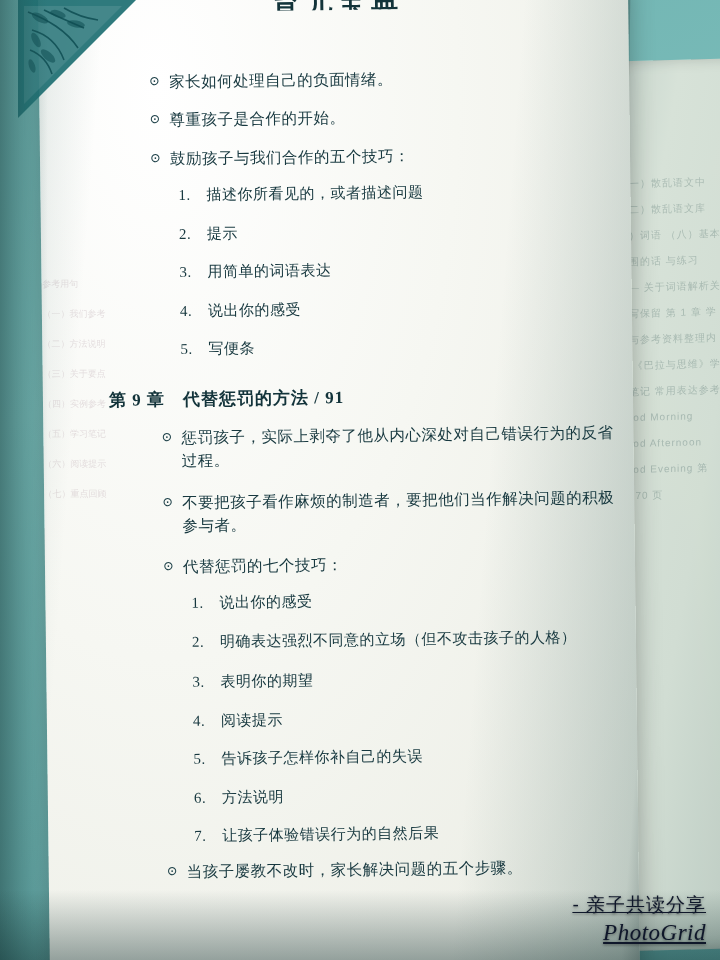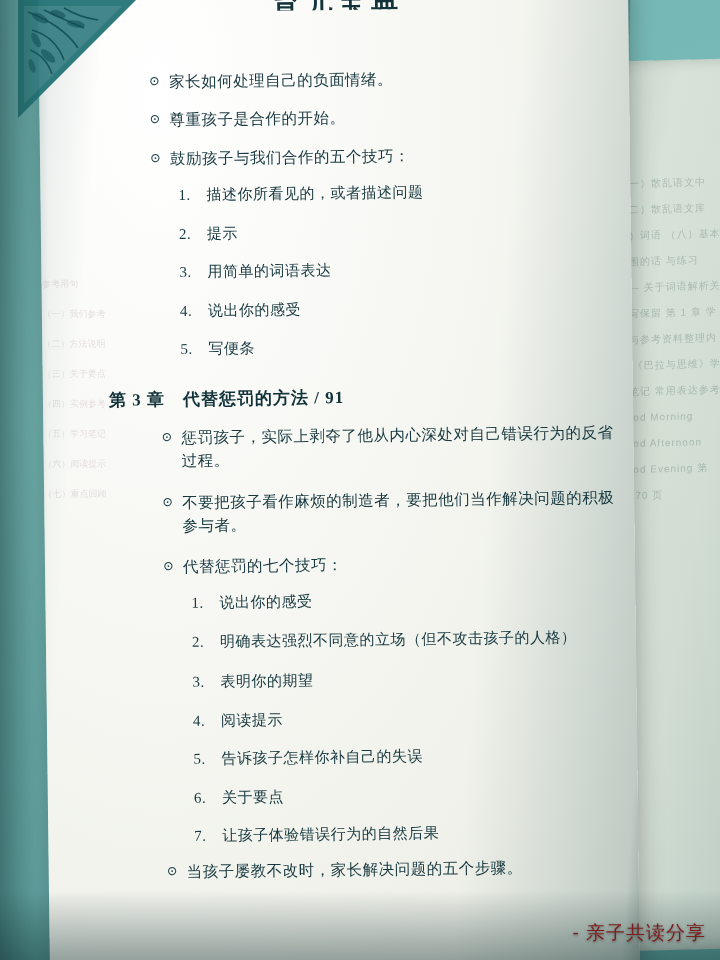--- a/index.html
+++ b/index.html
@@ -190,22 +190,23 @@
     margin-left: 18px;
     font-weight: bold;
   }
 
   
   .watermark {
     position: absolute;
     right: 14px;
     bottom: 14px;
     text-align: right;
-    color: #7f1d1d;
+    color: #0f172a;
     text-shadow: 0 1px 3px rgba(0,0,0,0.45);
+    text-decoration: underline;
   }
   .wm-line1 {
     font-size: 19px;
     letter-spacing: 1px;
     font-family: "Liberation Sans", sans-serif;
   }
   .wm-line2 {
     font-size: 23px;
     font-family: "Liberation Serif", serif;
     font-style: italic;
@@ -324,21 +325,21 @@
         <span class="nmark">4.</span>
         <span>说出你的感受</span>
       </div>
       <div class="num-line">
         <span class="nmark">5.</span>
         <span>写便条</span>
       </div>
     </div>
 
     <div class="chapter-head" style="top: 400px;">
-      <span>第 3 章</span><span class="chapter-title">代替惩罚的方法 / 91</span>
+      <span>第 9 章</span><span class="chapter-title">代替惩罚的方法 / 91</span>
     </div>
 
     <div class="block" style="top: 438px; left: 118px; width: 460px;">
       <div class="bullet-line" style="margin-bottom:18px;">
         <span class="bmark">⊙</span>
         <span>惩罚孩子，实际上剥夺了他从内心深处对自己错误行为的反省过程。</span>
       </div>
       <div class="bullet-line" style="margin-bottom:18px;">
         <span class="bmark">⊙</span>
         <span>不要把孩子看作麻烦的制造者，要把他们当作解决问题的积极参与者。</span>
@@ -365,21 +366,21 @@
       <div class="num-line">
         <span class="nmark">4.</span>
         <span>阅读提示</span>
       </div>
       <div class="num-line">
         <span class="nmark">5.</span>
         <span>告诉孩子怎样你补自己的失误</span>
       </div>
       <div class="num-line">
         <span class="nmark">6.</span>
-        <span>关于要点</span>
+        <span>方法说明</span>
       </div>
       <div class="num-line">
         <span class="nmark">7.</span>
         <span>让孩子体验错误行为的自然后果</span>
       </div>
     </div>
 
     <div class="block" style="top: 872px; left: 118px; width: 460px;">
       <div class="bullet-line">
         <span class="bmark">⊙</span>
@@ -387,15 +388,16 @@
       </div>
     </div>
 
   </div>
 
   <div class="left-edge"></div>
   <div class="bottom-shadow"></div>
 
   <div class="watermark">
     <div class="wm-line1">- 亲子共读分享</div>
+    <div class="wm-line2">PhotoGrid</div>
   </div>
 
 </div>
 
 </body></html>

